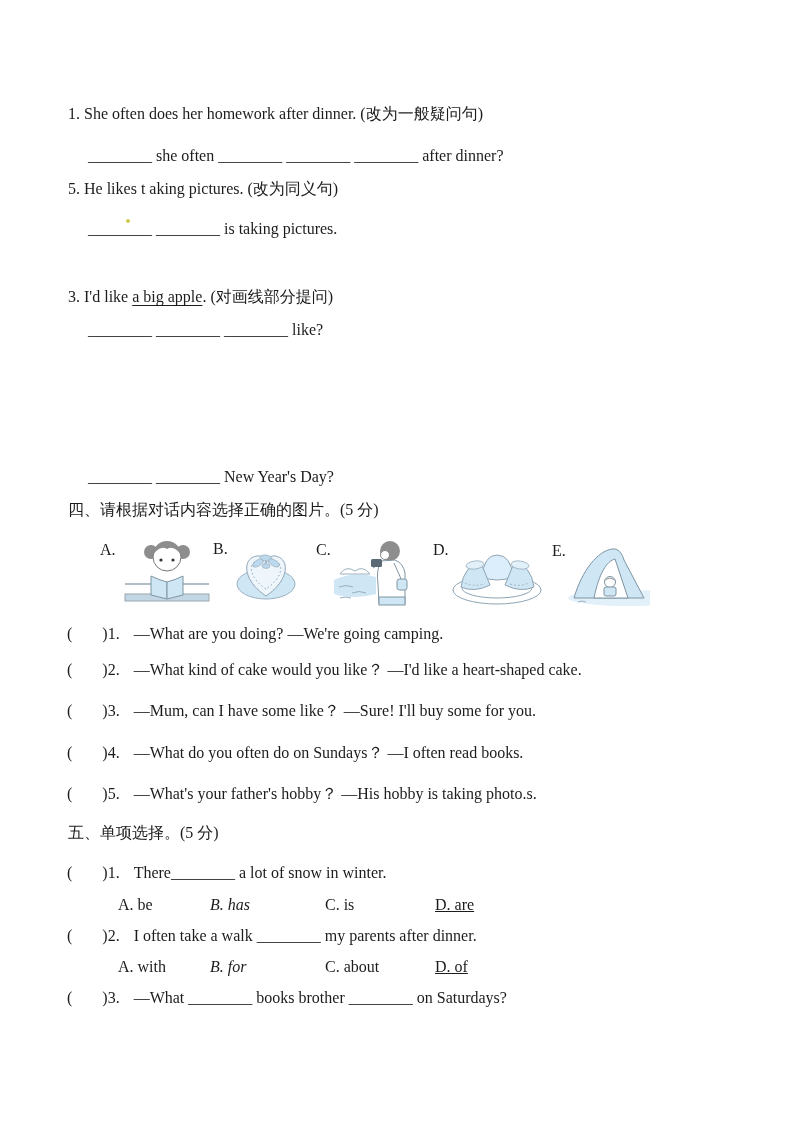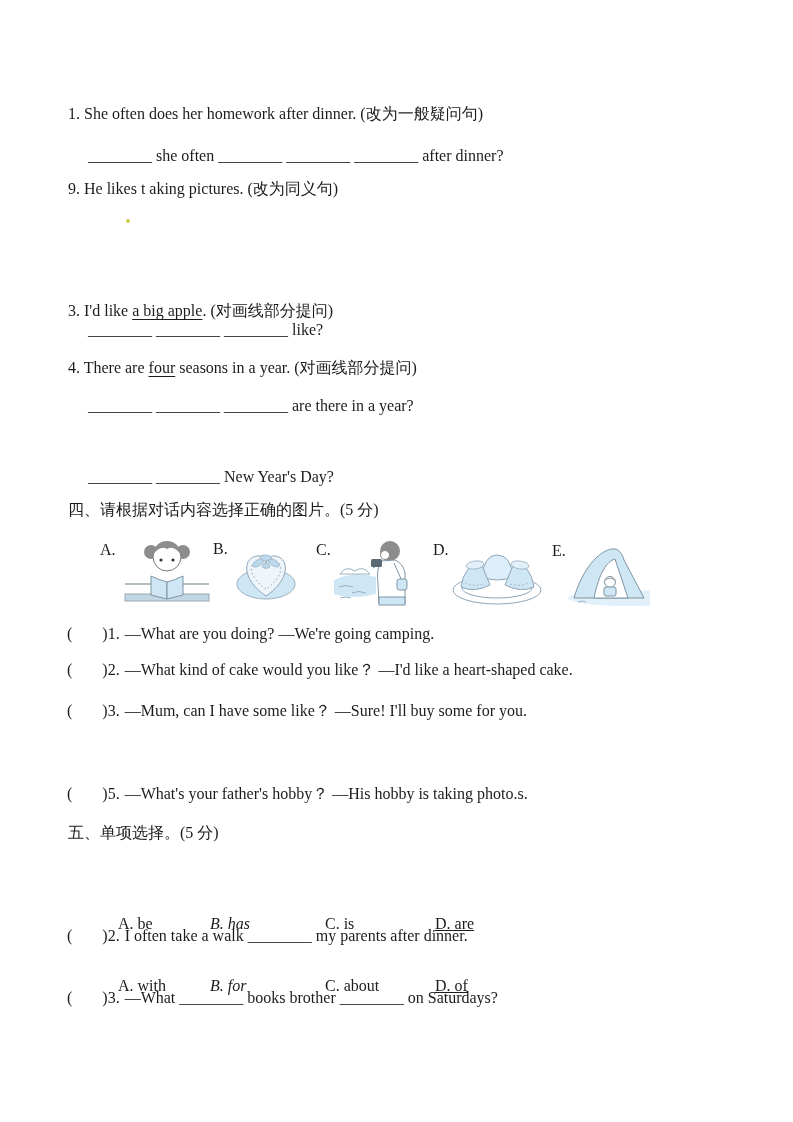--- a/index.html
+++ b/index.html
@@ -4,46 +4,45 @@
 <style>
   html,body{margin:0;padding:0;background:#ffffff;}
   #page{
     position:relative;width:650px;height:1122px;background:#ffffff;overflow:hidden;
     font-family:"Liberation Serif","DejaVu Serif",serif;
     font-size:16px;color:#1c1c1c;
   }
   .line{position:absolute;white-space:pre;line-height:20px;}
   .ul{text-decoration:underline;text-underline-offset:3px;}
   .gap{display:inline-block;width:30px;}
-  .dtext{margin-left:5px;}
-  .opts .optA{display:inline-block;width:92px;margin-top:19px;}
+  .dtext{margin-left:14px;}
+  .opts .optA{display:inline-block;width:92px;}
   .opts .optB{display:inline-block;width:115px;font-style:italic;}
   .opts .optC{display:inline-block;width:110px;}
   .opts .optD{display:inline-block;text-decoration:underline;}
   .fig{position:absolute;}
   .fig .flabel{position:absolute;top:0;left:0;}
   .fig svg{position:absolute;}
   .artifact{position:absolute;width:4px;height:4px;border-radius:50%;background:#cfc94d;}
 </style>
 </head>
 <body>
 
 <div id="page">
 
   <div class="line" style="left:68px;top:104px"><span>1. She often does her homework after dinner. (改为一般疑问句)</span><span class="ul"></span><span></span></div>
   <div class="line" style="left:88px;top:146px">________ she often ________ ________ ________ after dinner?</div>
 
-  <div class="line" style="left:68px;top:179px"><span>9. He likes t aking pictures. (改为同义句)</span><span class="ul"></span><span></span></div>
+  <div class="line" style="left:68px;top:179px"><span>5. He likes t aking pictures. (改为同义句)</span><span class="ul"></span><span></span></div>
+  <div class="line" style="left:88px;top:219px">________ ________ is taking pictures.</div>
   <span class="artifact" style="left:126px;top:219px"></span>
 
-  <div class="line" style="left:68px;top:301px"><span>3. I'd like </span><span class="ul">a big apple</span><span>. (对画线部分提问)</span></div>
+  <div class="line" style="left:68px;top:287px"><span>3. I'd like </span><span class="ul">a big apple</span><span>. (对画线部分提问)</span></div>
   <div class="line" style="left:88px;top:320px">________ ________ ________ like?</div>
 
-  <div class="line" style="left:68px;top:358px"><span>4. There are </span><span class="ul">four</span><span> seasons in a year. (对画线部分提问)</span></div>
-  <div class="line" style="left:88px;top:396px">________ ________ ________ are there in a year?</div>
 
   <div class="line" style="left:88px;top:467px">________ ________ New Year's Day?</div>
 
   <div class="line" style="left:68px;top:500px">四、请根据对话内容选择正确的图片。(5 分)</div>
 
   <div class="fig" style="left:100px;top:536px;width:112px;height:72px">
     <span class="flabel" style="top:5px">A.</span>
     <svg style="left:22px;top:0" width="90" height="70" viewBox="0 0 90 70">
       <line x1="3" y1="48" x2="87" y2="48" stroke="#9aa7b0" stroke-width="1.5"></line>
       <rect x="3" y="58" width="84" height="7" fill="#c2d6e4" stroke="#9aa7b0"></rect>
@@ -119,24 +118,26 @@
       <line x1="111" y1="40" x2="121" y2="31" stroke="#7f95a3"></line>
       <rect x="96" y="37" width="16" height="13" rx="4" fill="#cfe6f5" stroke="#7f95a3"></rect>
       <path d="M96,50 q-5,5 2,7 M112,50 q5,5 -2,7" fill="none" stroke="#7f95a3"></path>
       <path d="M14,62 q4,-2 8,0 M86,61 q4,-2 8,0 M118,58 q4,-2 8,0" fill="none" stroke="#9ab0c0"></path>
     </svg>
   </div>
 
   <div class="line" style="left:67px;top:624px"><span>(</span><span class="gap"></span><span>)1.</span><span class="dtext">—What are you doing? —We're going camping.</span></div>
   <div class="line" style="left:67px;top:660px"><span>(</span><span class="gap"></span><span>)2.</span><span class="dtext">—What kind of cake would you like？ —I'd like a heart-shaped cake.</span></div>
   <div class="line" style="left:67px;top:701px"><span>(</span><span class="gap"></span><span>)3.</span><span class="dtext">—Mum, can I have some like？ —Sure! I'll buy some for you.</span></div>
+  <div class="line" style="left:67px;top:743px"><span>(</span><span class="gap"></span><span>)4.</span><span class="dtext">—What do you often do on Sundays？ —I often read books.</span></div>
   <div class="line" style="left:67px;top:784px"><span>(</span><span class="gap"></span><span>)5.</span><span class="dtext">—What's your father's hobby？ —His hobby is taking photo.s.</span></div>
 
   <div class="line" style="left:68px;top:823px">五、单项选择。(5 分)</div>
 
+  <div class="line" style="left:67px;top:863px"><span>(</span><span class="gap"></span><span>)1.</span><span class="dtext">There________ a lot of snow in winter.</span></div>
   <div class="line opts" style="left:118px;top:895px"><span class="optA">A. be</span><span class="optB">B. has</span><span class="optC">C. is</span><span class="optD">D. are</span></div>
 
   <div class="line" style="left:67px;top:926px"><span>(</span><span class="gap"></span><span>)2.</span><span class="dtext">I often take a walk ________ my parents after dinner.</span></div>
   <div class="line opts" style="left:118px;top:957px"><span class="optA">A. with</span><span class="optB">B. for</span><span class="optC">C. about</span><span class="optD">D. of</span></div>
 
   <div class="line" style="left:67px;top:988px"><span>(</span><span class="gap"></span><span>)3.</span><span class="dtext">—What ________ books brother ________ on Saturdays?</span></div>
 
 </div>
 
 </body></html>

